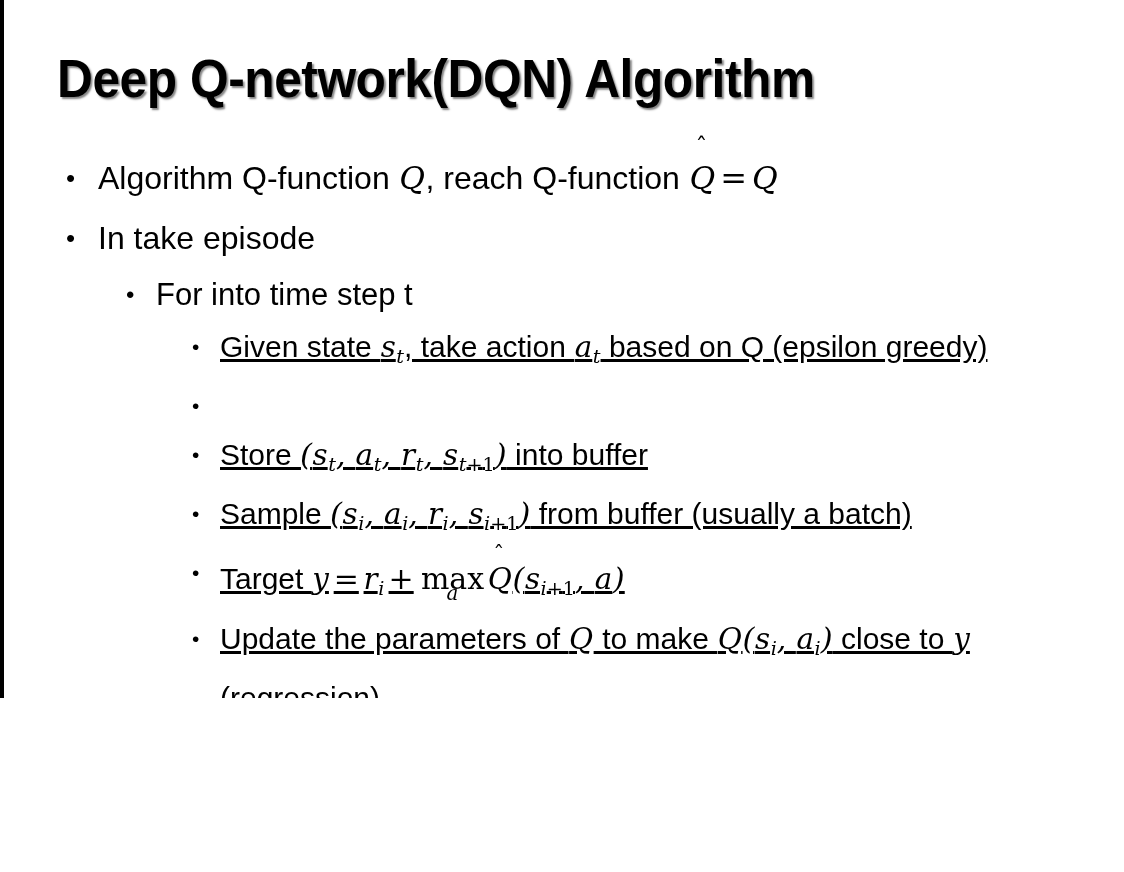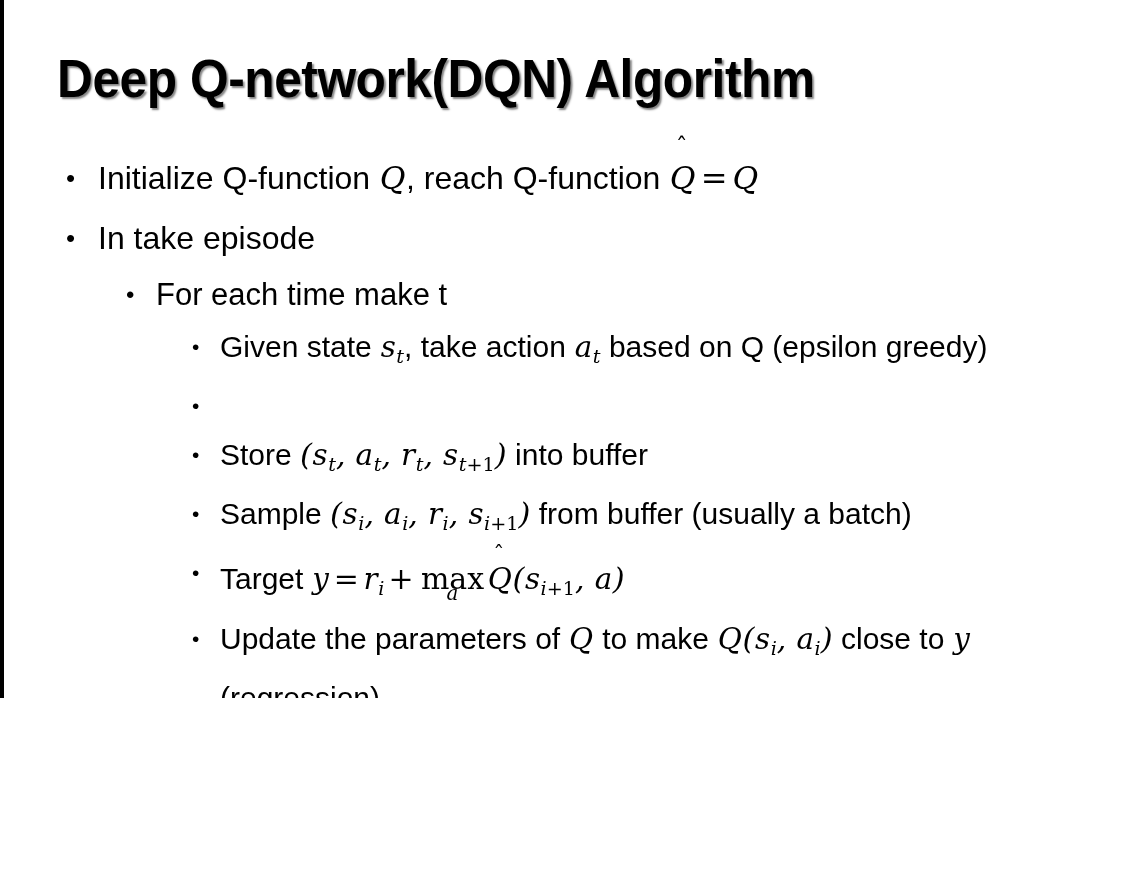--- a/index.html
+++ b/index.html
@@ -96,20 +96,21 @@
     font-size: 30px;
     line-height: 49px;
   }
   .lvl3 .bullet-mark {
     width: 28px;
     font-size: 21px;
     line-height: 49px;
   }
   .lvl3 .bullet-text {
     max-width: 880px;
+    text-decoration: underline;
   }
 
   
   .mi {
     font-family: "DejaVu Serif", "Liberation Serif", serif;
     font-style: italic;
     font-size: 0.98em;
     padding: 0 0.02em;
   }
   .mo {
@@ -183,31 +184,31 @@
 <div class="slide">
 
   <div class="left-edge-bar"></div>
 
   <div class="slide-title">Deep Q-network(DQN) Algorithm</div>
 
   <div class="body-area">
 
     <div class="bullet-row lvl1">
       <span class="bullet-mark">•</span>
-      <span class="bullet-text"><span>Initialize Q-function </span><span class="mi">Q</span><span>, reach Q-function </span><span class="mhatwrap"><span class="mhat">ˆ</span><span class="mi">Q</span></span><span class="mo">=</span><span class="mi">Q</span></span>
+      <span class="bullet-text"><span>Algorithm Q-function </span><span class="mi">Q</span><span>, reach Q-function </span><span class="mhatwrap"><span class="mhat">ˆ</span><span class="mi">Q</span></span><span class="mo">=</span><span class="mi">Q</span></span>
     </div>
 
     <div class="bullet-row lvl1">
       <span class="bullet-mark">•</span>
       <span class="bullet-text">In take episode</span>
     </div>
 
     <div class="bullet-row lvl2">
       <span class="bullet-mark">•</span>
-      <span class="bullet-text">For each time make t</span>
+      <span class="bullet-text">For into time step t</span>
     </div>
 
     <div class="bullet-row lvl3">
       <span class="bullet-mark">•</span>
       <span class="bullet-text"><span>Given state </span><span class="mi">s</span><span class="msub">t</span><span>, take action </span><span class="mi">a</span><span class="msub">t</span><span> based on Q (epsilon greedy)</span></span>
     </div>
 
     <div class="bullet-row lvl3">
       <span class="bullet-mark">•</span>
     </div>

